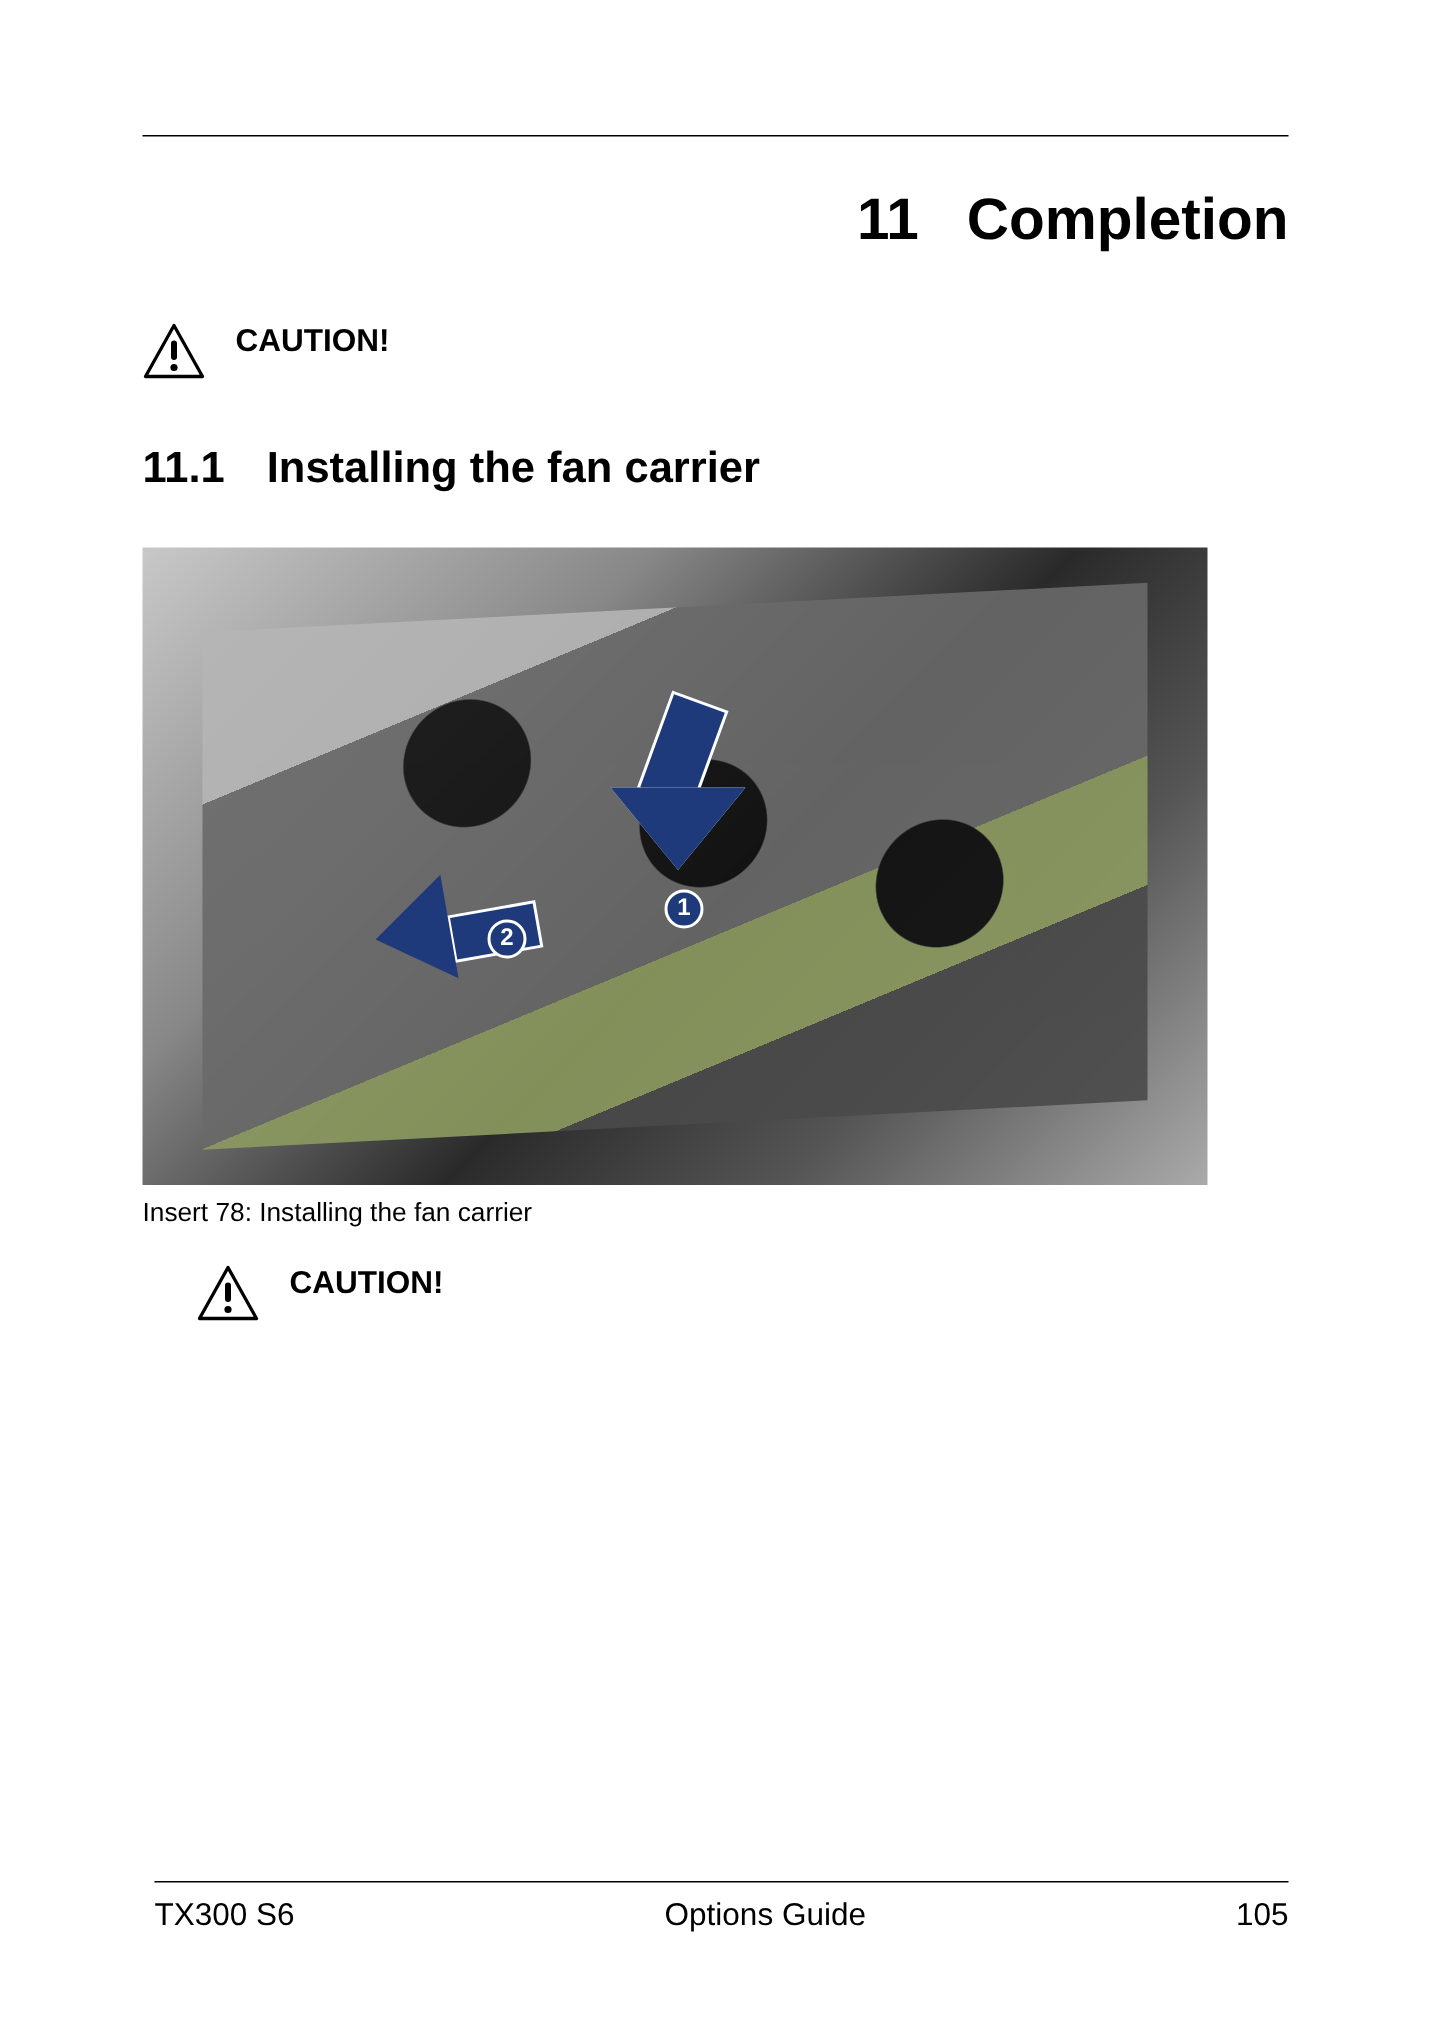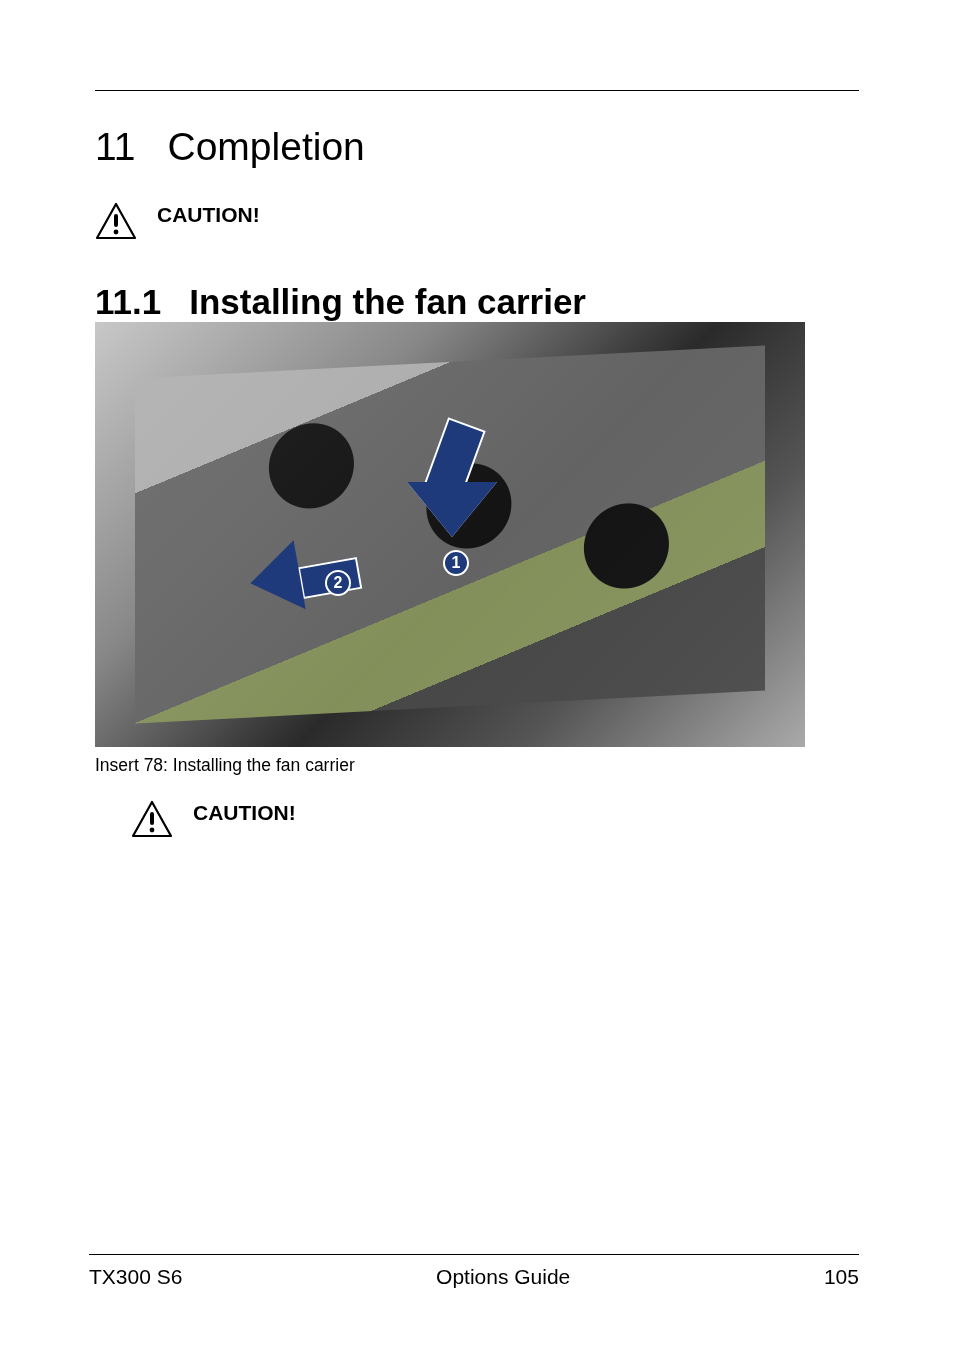--- a/index.html
+++ b/index.html
@@ -13,22 +13,23 @@
   }
   .page {
     padding: 90px 95px 0 95px;
   }
   .top-rule {
     border-top: 1.5px solid #000;
     margin-bottom: 34px;
   }
   h1.chapter {
     font-size: 39px;
-    font-weight: normal;
-    margin-bottom: 31px;
+    font-weight: bold;
+    margin-bottom: 44px;
+    text-align: right;
   }
   h1.chapter .num { display: inline-block; margin-right: 32px; }
   .caution-block {
     display: flex;
     align-items: flex-start;
     gap: 20px;
     margin-bottom: 38px;
   }
   .caution-block.inner {
     margin-left: 36px;
@@ -41,22 +42,23 @@
   .caution-text {
     font-size: 21px;
     line-height: 1.4;
   }
   .caution-label {
     font-weight: bold;
     margin-bottom: 6px;
   }
   .link { color: #0066cc; }
   h2.section {
-    font-size: 35px;
-    font-weight: bold;
+    font-size: 29px;
+    font-weight: bold;
+    margin-bottom: 36px;
   }
   h2.section .num { display: inline-block; margin-right: 28px; }
   .figure {
     margin-bottom: 8px;
   }
   .figure-img {
     width: 710px;
     height: 425px;
     background: linear-gradient(135deg, #c8c8c8 0%, #888 30%, #2a2a2a 55%, #555 75%, #aaa 100%);
     position: relative;
@@ -142,21 +144,21 @@
   }
   ul.steps li::before {
     content: "\25B6";
     position: absolute;
     left: 2px;
     top: 3px;
     font-size: 14px;
   }
   .footer {
     position: absolute;
-    left: 89px; right: 95px;
+    left: 103px; right: 95px;
     bottom: 60px;
   }
   .footer-rule {
     border-top: 1.5px solid #000;
     margin-bottom: 10px;
   }
   .footer-row {
     display: flex;
     justify-content: space-between;
     font-size: 21px;

